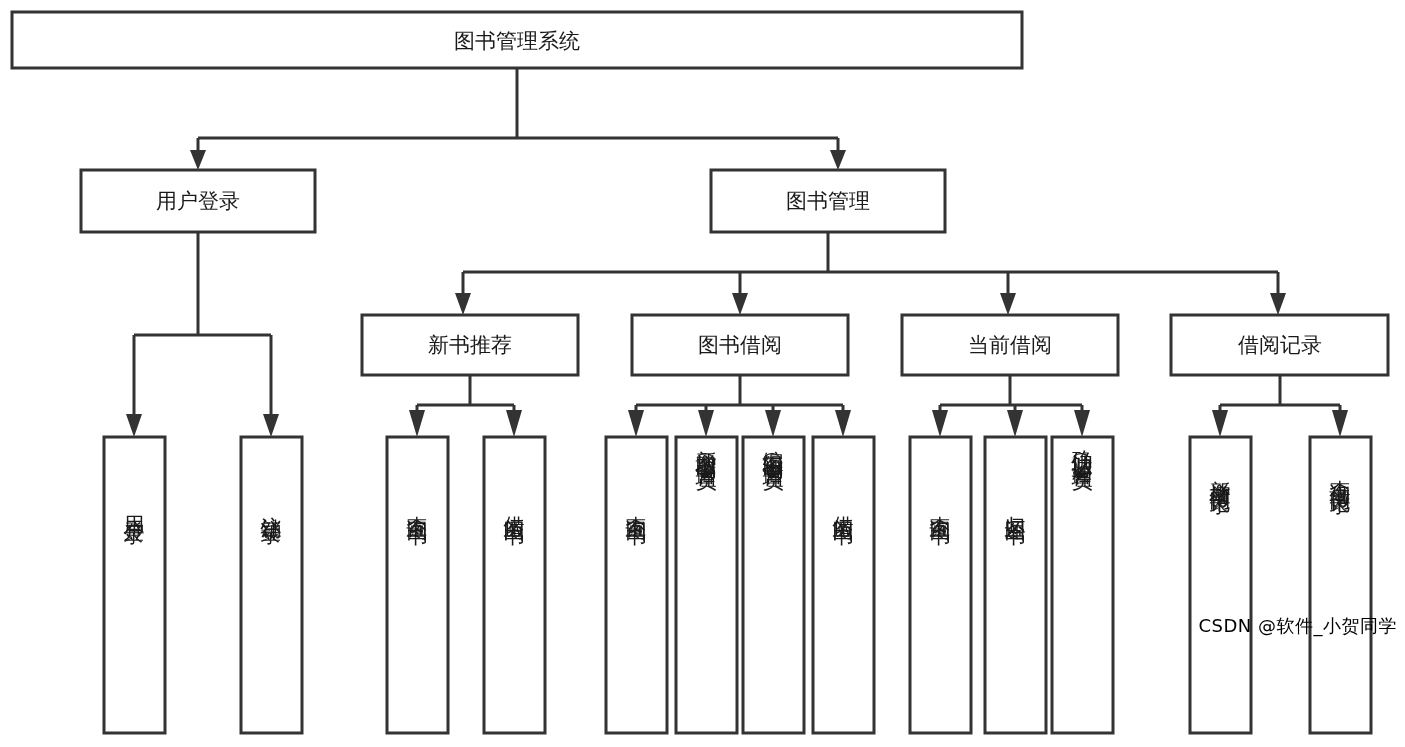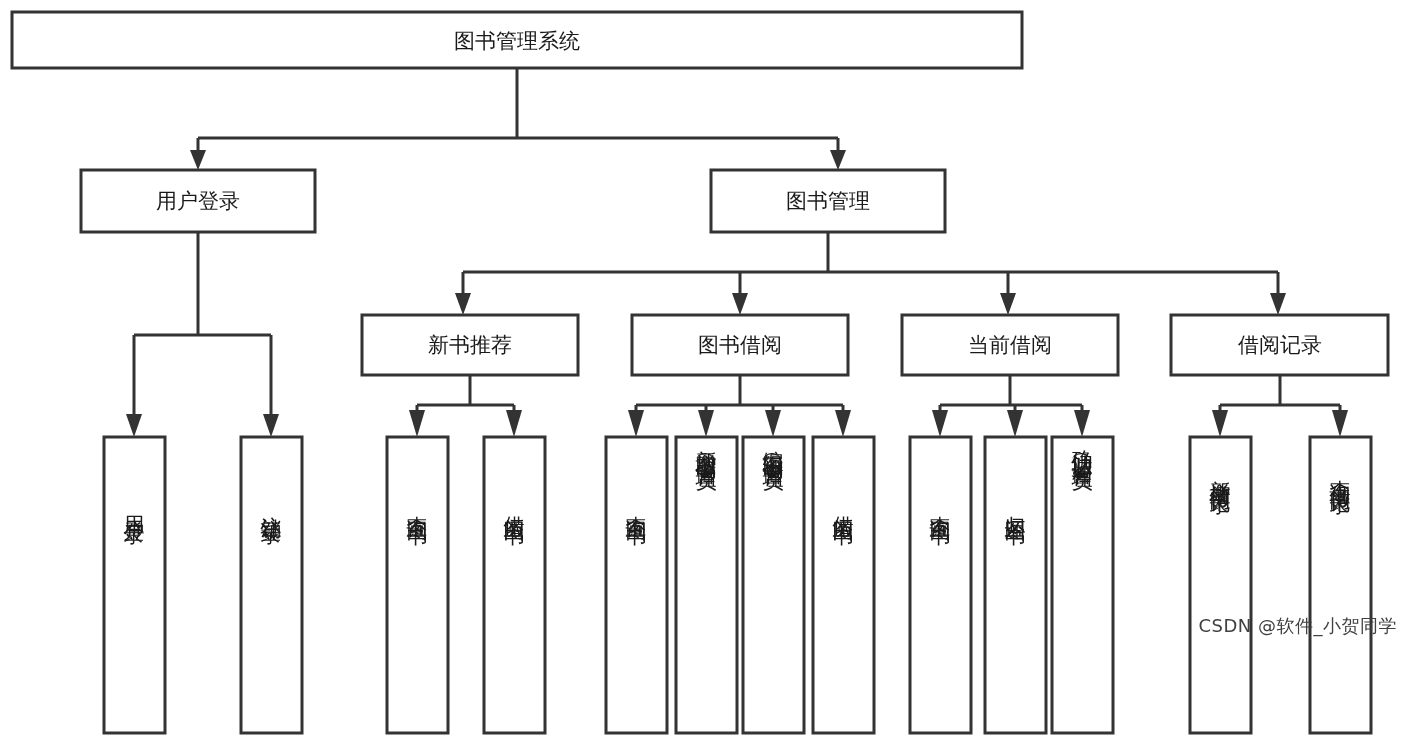--- a/index.html
+++ b/index.html
@@ -53,21 +53,21 @@
     writing-mode: vertical-rl;
     glyph-orientation-vertical: 0;
     letter-spacing: 3px;
   }
   .watermark-text {
     position: absolute;
     right: 8px;
     bottom: 6px;
     font-family: "DejaVu Sans", "Liberation Sans", sans-serif;
     font-size: 18px;
-    color: #404040;
+    color: #000000;
     white-space: nowrap;
     letter-spacing: 0.5px;
     margin-top: 40px;
   }
 </style>
 </head>
 <body>
 
 <div id="diagram-root">
 

